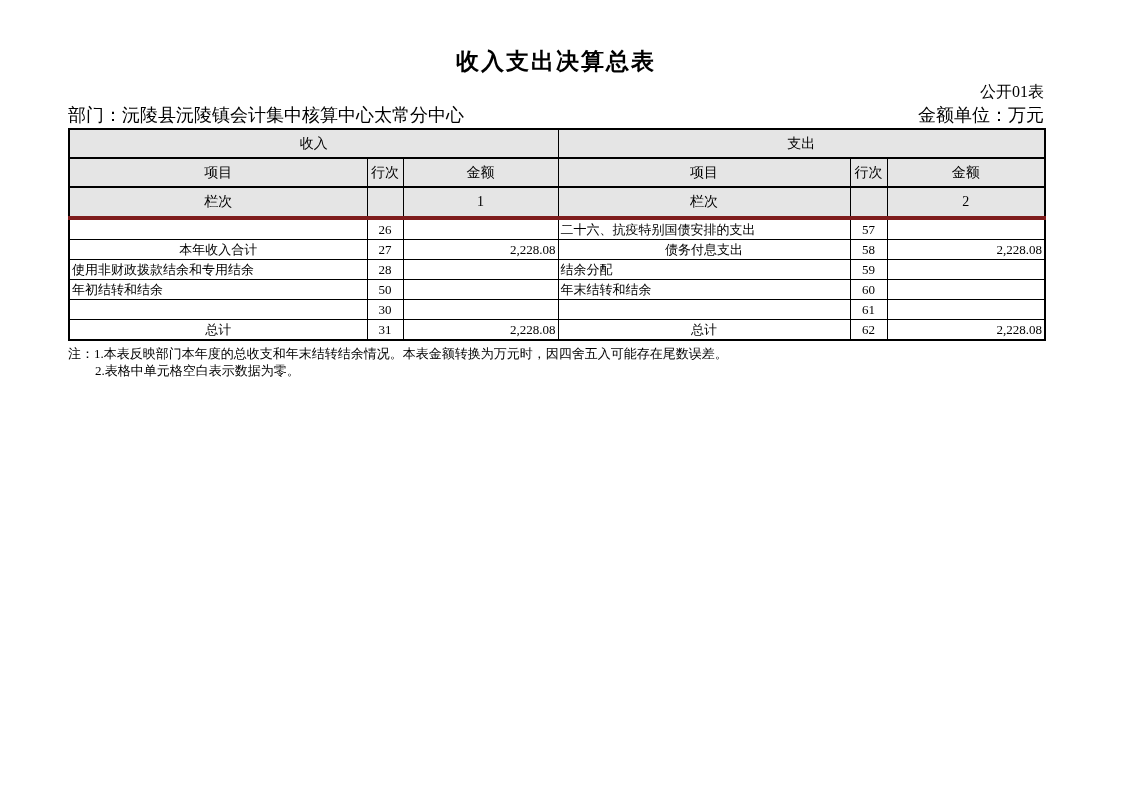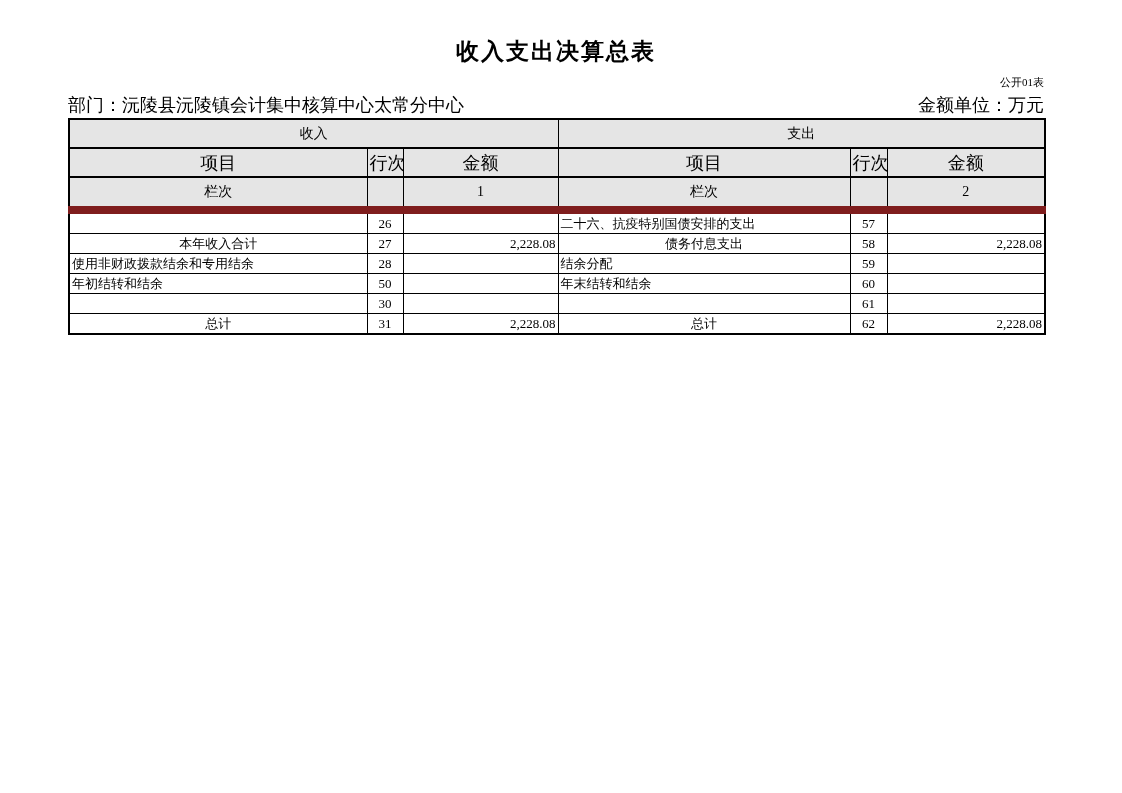--- a/index.html
+++ b/index.html
@@ -12,33 +12,33 @@
   .page {
     position: relative;
     width: 1122px;
     height: 793px;
     background: #ffffff;
     overflow: hidden;
   }
   .sheet {
     position: absolute;
     left: 68px;
-    top: 38px;
+    top: 48px;
     width: 976px;
   }
   .title {
     text-align: center;
     font-size: 23px;
     font-weight: bold;
     letter-spacing: 2px;
     line-height: 28px;
   }
   .code-line {
     text-align: right;
-    font-size: 11px;
+    font-size: 16px;
     margin-top: 7px;
     line-height: 18px;
   }
   .meta-line {
     display: flex;
     justify-content: space-between;
     font-size: 18px;
     margin-top: 5px;
     margin-bottom: 4px;
     line-height: 18px;
@@ -55,22 +55,22 @@
     font-size: 13px;
     padding: 0 2px;
     overflow: hidden;
     white-space: nowrap;
   }
   table.main th {
     background: #e5e5e5;
     text-align: center;
   }
   tr.h1 th { height: 27px; border-bottom: 2px solid #000; font-size: 14px; }
-  tr.h2 th { height: 27px; border-bottom: 2px solid #000; font-size: 18px; }
-  tr.h3 th { height: 28px; border-bottom: 8px solid #7f1d1d; font-size: 14px; }
+  tr.h2 th { height: 27px; border-bottom: 2px solid #000; font-size: 14px; }
+  tr.h3 th { height: 28px; border-bottom: 4px solid #7f1d1d; font-size: 14px; }
   tr.dr td { height: 19px; }
   td.l { text-align: left; }
   td.c { text-align: center; margin-left: 36px; }
   td.line { text-align: center; }
   td.amt { text-align: right; }
   .notes {
     font-size: 13px;
     margin-top: 4px;
     line-height: 17px;
   }
@@ -167,15 +167,19 @@
           <td class="c">总计</td>
           <td class="line">31</td>
           <td class="amt">2,228.08</td>
           <td class="c">总计</td>
           <td class="line">62</td>
           <td class="amt">2,228.08</td>
         </tr>
       </tbody>
     </table>
 
+    <div class="notes">
+      <div class="n1">注：1.本表反映部门本年度的总收支和年末结转结余情况。本表金额转换为万元时，因四舍五入可能存在尾数误差。</div>
+      <div class="n2">2.表格中单元格空白表示数据为零。</div>
+    </div>
 
   </div>
 </div>
 
 </body></html>

